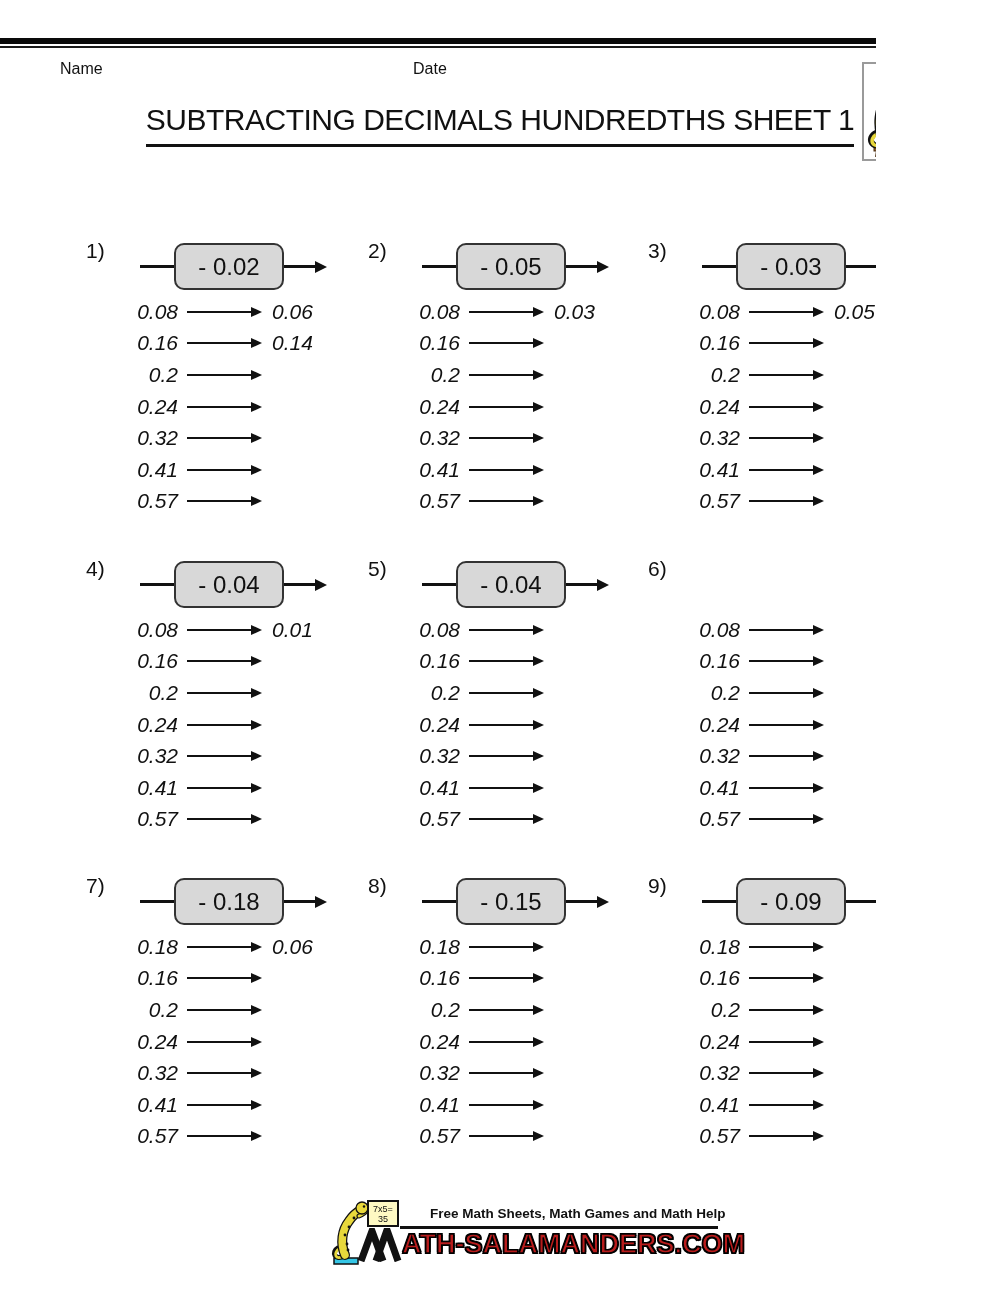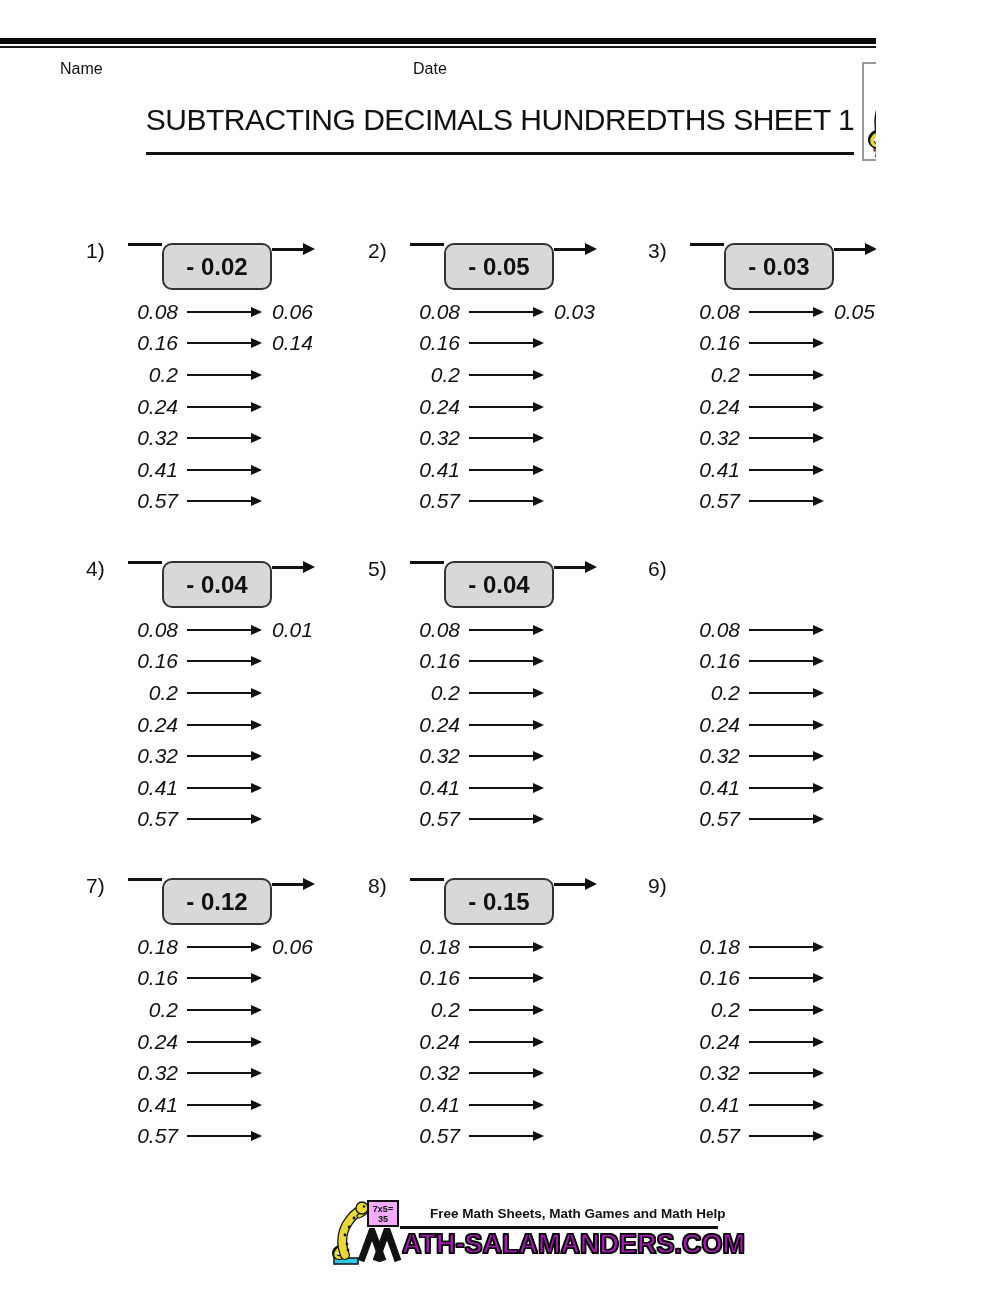--- a/index.html
+++ b/index.html
@@ -11,51 +11,51 @@
   
   .name-label{position:absolute;left:60px;top:60px;font-size:16px;}
   .date-label{position:absolute;left:413px;top:60px;font-size:16px;}
   
   .corner-logo{position:absolute;left:862px;top:62px;width:128px;height:99px;border:2px solid #9a9a9a;
                box-sizing:border-box;background:#fff;}
   .corner-logo svg{position:absolute;left:0;top:0;}
   
   .title-wrap{position:absolute;left:0;top:103px;width:1000px;text-align:center;}
   .title-wrap h1{display:inline-block;margin:0;font-size:30px;font-weight:400;letter-spacing:-0.5px;
-                 border-bottom:3px solid #111;padding-bottom:15px;white-space:nowrap;}
+                 border-bottom:3px solid #111;padding-bottom:7px;white-space:nowrap;}
   
   .instructions{position:absolute;left:60px;top:152px;width:900px;font-size:17.5px;line-height:32px;}
   
   .problem{position:absolute;width:300px;height:285px;}
   .pnum{position:absolute;left:26px;top:0;font-size:21px;}
-  .machine{position:absolute;left:68px;top:4px;display:flex;align-items:flex-start;font-weight:bold;}
+  .machine{position:absolute;left:80px;top:4px;display:flex;align-items:center;}
   .m-in{width:34px;height:0;border-top:3px solid #111;}
   .op-box{width:110px;height:47px;background:#d8d8d8;border:2px solid #333;border-radius:10px;
           box-sizing:border-box;display:flex;align-items:center;justify-content:center;
           font-size:24px;color:#111;}
   .m-out{display:flex;align-items:center;}
   .m-out .shaft{width:31px;height:0;border-top:3px solid #111;}
   .m-out .head{width:0;height:0;border-left:12px solid #111;border-top:6px solid transparent;border-bottom:6px solid transparent;}
   .rows{position:absolute;left:0;top:57px;font-style:italic;}
   .mrow{height:31.6px;display:flex;align-items:center;}
   .in-val{width:118px;text-align:right;font-size:21px;}
   .arr{margin-left:9px;display:flex;align-items:center;}
   .arr .shaft{width:64px;height:0;border-top:2px solid #111;}
   .arr .head{width:0;height:0;border-left:11px solid #111;border-top:5px solid transparent;border-bottom:5px solid transparent;}
   .out-val{margin-left:10px;font-size:21px;min-height:1px;}
   
   .footer{position:absolute;left:330px;top:1198px;width:420px;height:86px;}
   .f-salamander{position:absolute;left:0;top:2px;}
-  .f-board{position:absolute;left:37px;top:2px;width:32px;height:27px;background:#f0abfc;border:2px solid #111;
-           box-sizing:border-box;text-align:center;font-size:9px;font-weight:bold;line-height:10px;padding-top:2px;}
+  .f-board{position:absolute;left:37px;top:2px;width:32px;height:27px;background:#fef9c3;border:2px solid #111;
+           box-sizing:border-box;text-align:center;font-size:9px;font-weight:normal;line-height:10px;padding-top:2px;}
   .f-tagline{position:absolute;left:100px;top:8px;font-size:13.5px;font-weight:bold;white-space:nowrap;}
   .f-rule{position:absolute;left:70px;top:28px;width:318px;height:3px;background:#111;}
   .f-m{position:absolute;left:28px;top:30px;}
   .f-site{position:absolute;left:72px;top:31px;font-size:27px;font-weight:bold;white-space:nowrap;
-          color:#a21caf;-webkit-text-stroke:1.4px #000;
+          color:#b91c1c;-webkit-text-stroke:1.4px #000;
           text-shadow:1px 1px 0 #000,-1px -1px 0 #000,1px -1px 0 #000,-1px 1px 0 #000;}
 </style>
 </head>
 <body>
 
 <div class="page">
 
   <div class="topbar-thick"></div>
   <div class="topbar-thin"></div>
 
@@ -521,21 +521,21 @@
             </span>
       <span class="out-val"></span>
     </div>
         </div>
     </div>
       <div class="problem" style="left: 60px; top: 874px;">
       <div class="pnum">7)</div>
       <div class="machine">
         <div class="m-in"></div>
         <div class="op-box">
-          <span>- 0.12</span>
+          <span>- 0.18</span>
         </div>
         <div class="m-out">
           <div class="shaft"></div>
             <div class="head"></div>
         </div>
       </div>
       <div class="rows">
           <div class="mrow">
       <span class="in-val">0.18</span>
       <span class="arr">
@@ -660,20 +660,30 @@
       <span class="arr">
               <span class="shaft"></span>
               <span class="head"></span>
             </span>
       <span class="out-val"></span>
     </div>
         </div>
     </div>
       <div class="problem" style="left: 622px; top: 874px;">
       <div class="pnum">9)</div>
+      <div class="machine">
+        <div class="m-in"></div>
+        <div class="op-box">
+          <span>- 0.09</span>
+        </div>
+        <div class="m-out">
+          <div class="shaft"></div>
+            <div class="head"></div>
+        </div>
+      </div>
       <div class="rows">
           <div class="mrow">
       <span class="in-val">0.18</span>
       <span class="arr">
               <span class="shaft"></span>
               <span class="head"></span>
             </span>
       <span class="out-val"></span>
     </div>
           <div class="mrow">

